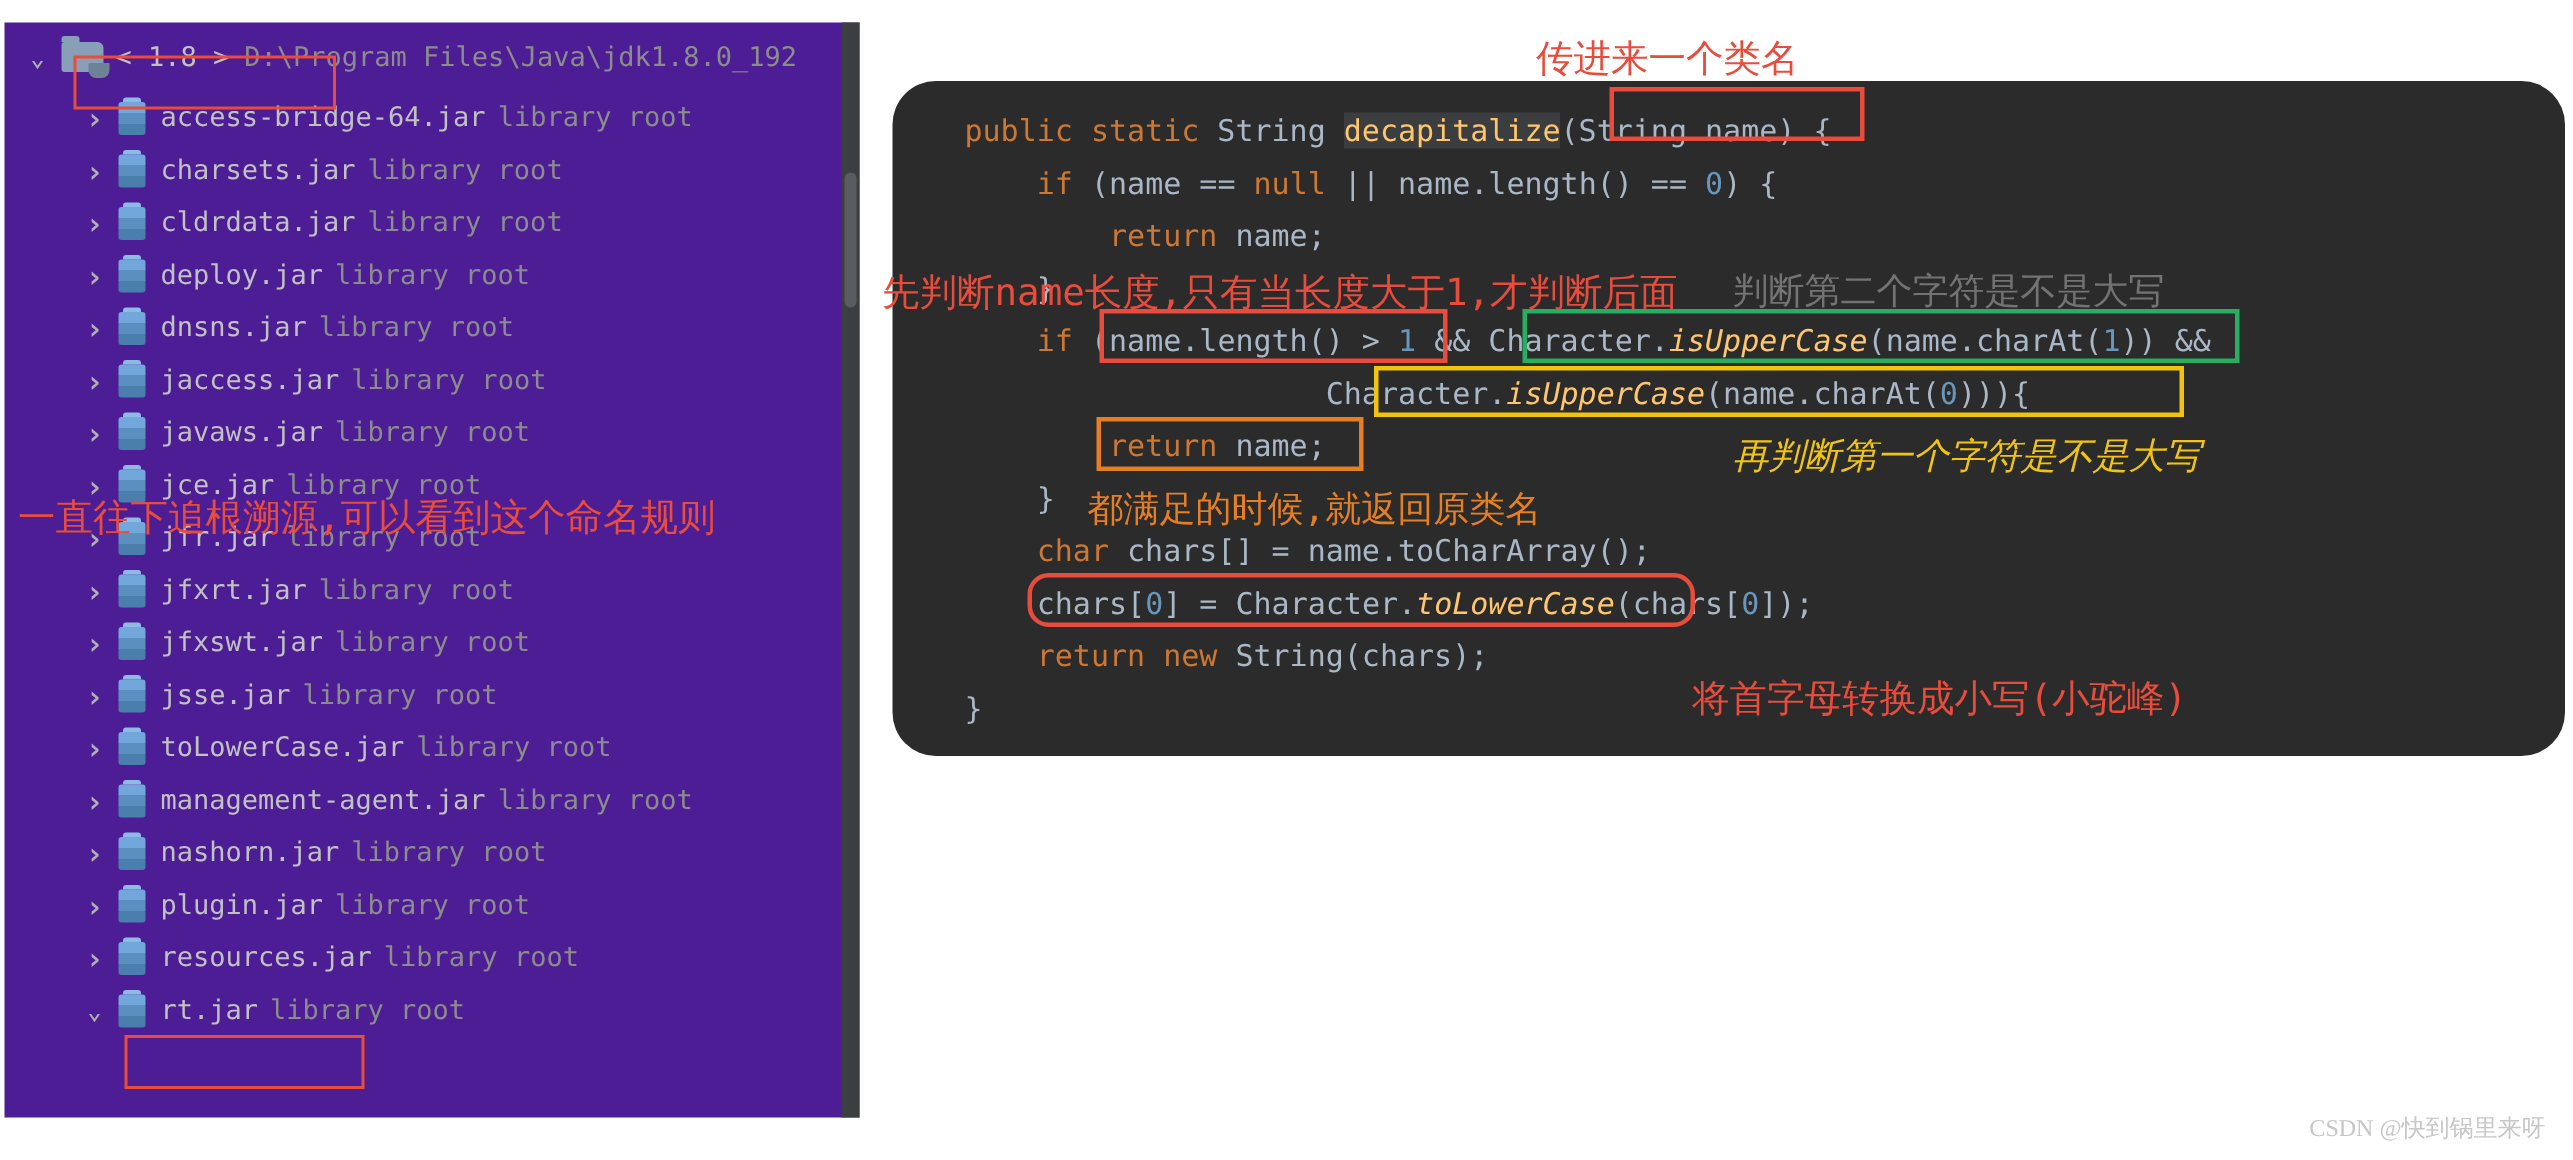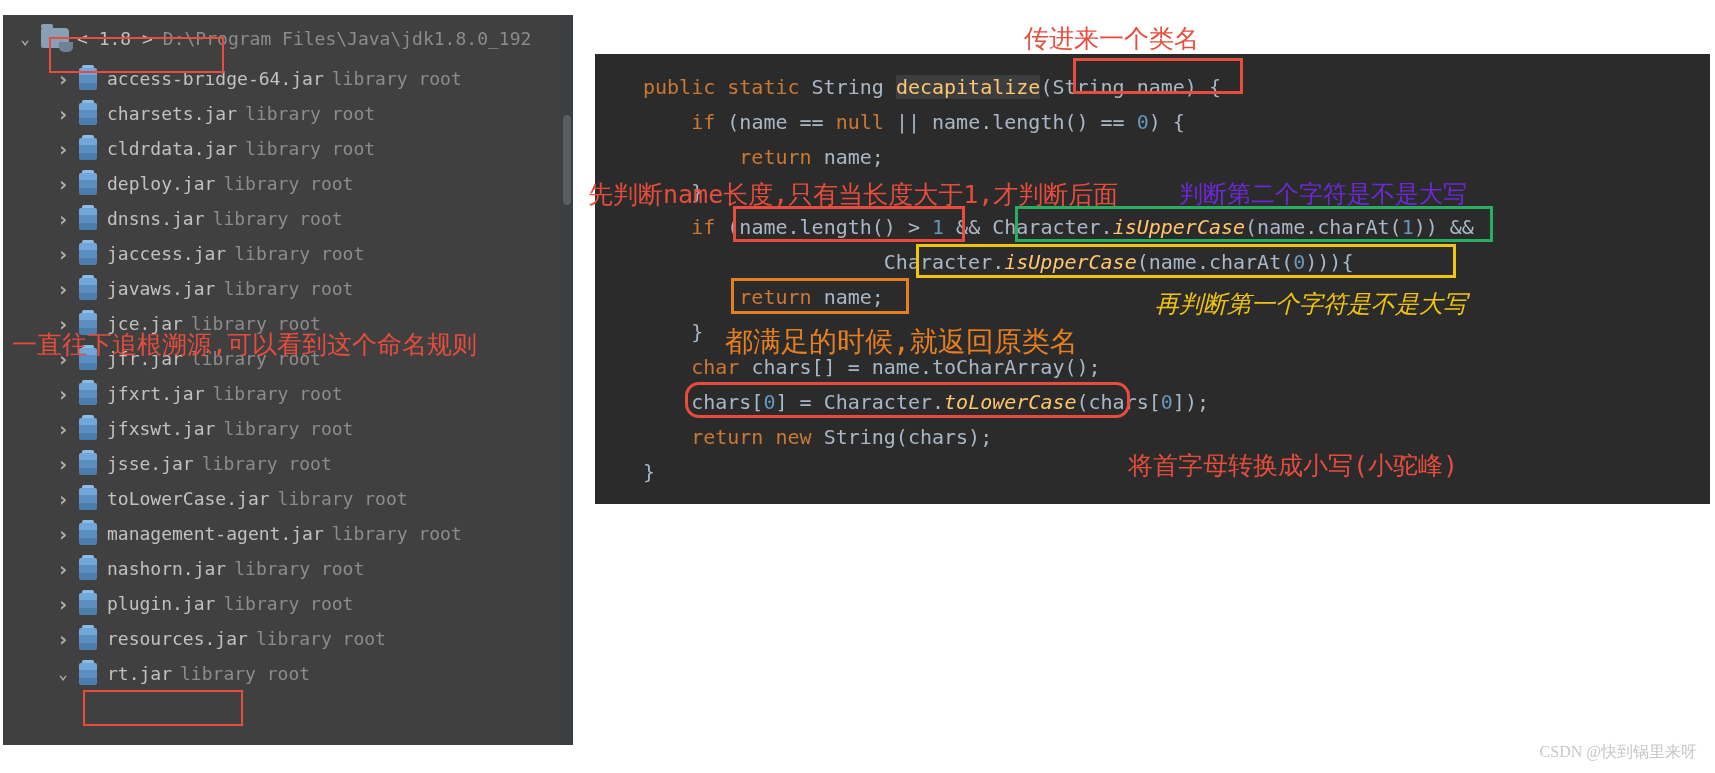--- a/index.html
+++ b/index.html
@@ -12,21 +12,21 @@
     position: relative;
     overflow: hidden;
   }
   
   .sidebar {
     position: absolute;
     left: 3px;
     top: 15px;
     width: 570px;
     height: 730px;
-    background: #404040;
+    background: #4c1d95;
     color: #aeb0b2;
   }
   .tree-root {
     display: flex;
     align-items: center;
     height: 46px;
     padding-left: 14px;
     position: relative;
   }
   .chev { width: 16px; text-align: center; color: #aeb0b2; font-size: 16px; }
@@ -73,37 +73,38 @@
     background: #3c3f41;
   }
   .scroll-thumb {
     position: absolute; right: 2px; top: 100px; width: 8px; height: 90px;
     background: #5a5d5f; border-radius: 4px;
   }
 
   
   .box { position: absolute; border: 2px solid #e74c3c; pointer-events: none; }
   .ann-red-text { color:#e74c3c; font-size:25px; font-weight:500; position:absolute; pointer-events:none; line-height:1.35; }
-  .ann-green-text { color:#6d28d9; font-size:24px; font-weight:500; position:absolute; pointer-events:none;margin-left:24px; }
+  .ann-green-text { color:#737373; font-size:24px; font-weight:500; position:absolute; pointer-events:none; }
   .ann-yellow-text{ color:#f1c40f; font-size:24px; font-weight:500; position:absolute; pointer-events:none; }
-  .ann-orange-text{ color:#e67e22; font-size:28px; font-weight:500; position:absolute; pointer-events:none; }
+  .ann-orange-text{ color:#e67e22; font-size:24px; font-weight:500; position:absolute; pointer-events:none; }
 
   
   .code-panel {
     position: absolute;
     left: 595px;
     top: 54px;
     width: 1115px;
     height: 450px;
     background: #2b2b2b;
     color: #a9b7c6;
     font-family: "Consolas", monospace;
     font-size: 20px;
     padding: 16px 0 0 0;
     line-height: 35px;
+    border-radius: 29px;
   }
   .code-line { white-space: pre; padding-left: 48px; }
   .kw { color:#cc7832; }          
   .type { color:#a9b7c6; }        
   .method { color:#ffc66d; }      
   .num { color:#6897bb; }
   .ital { font-style: italic; color:#ffc66d; }
   .caret-bg { background:#3b3d3f; }
 
   

